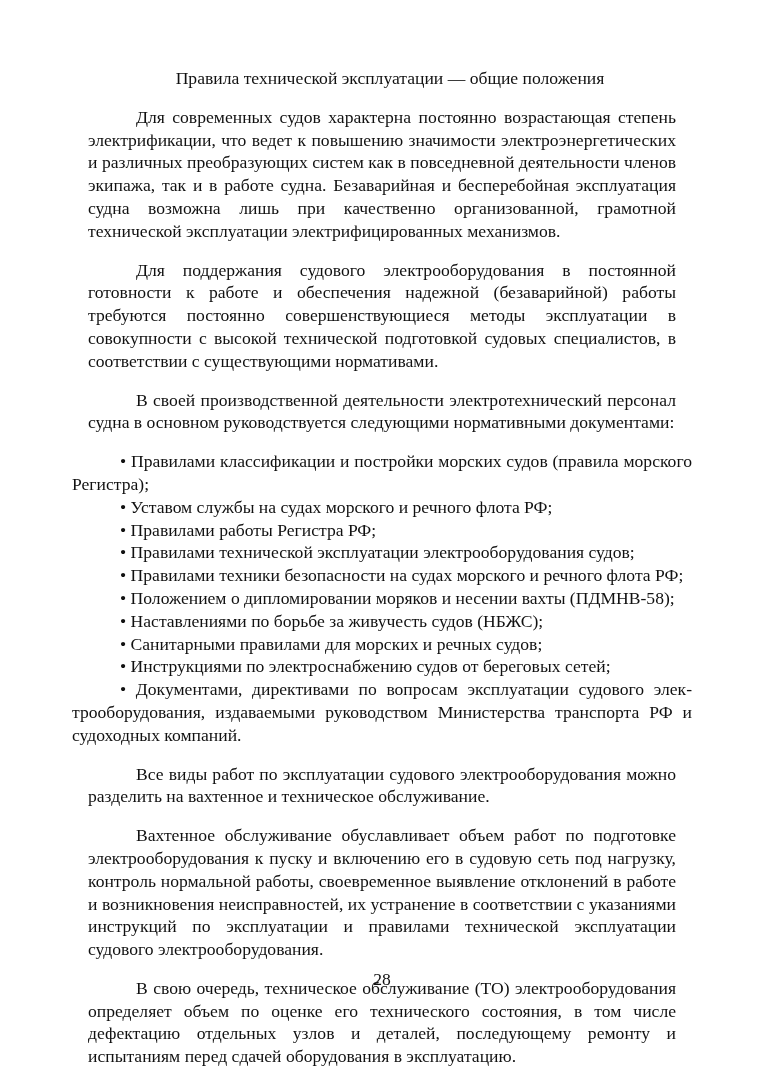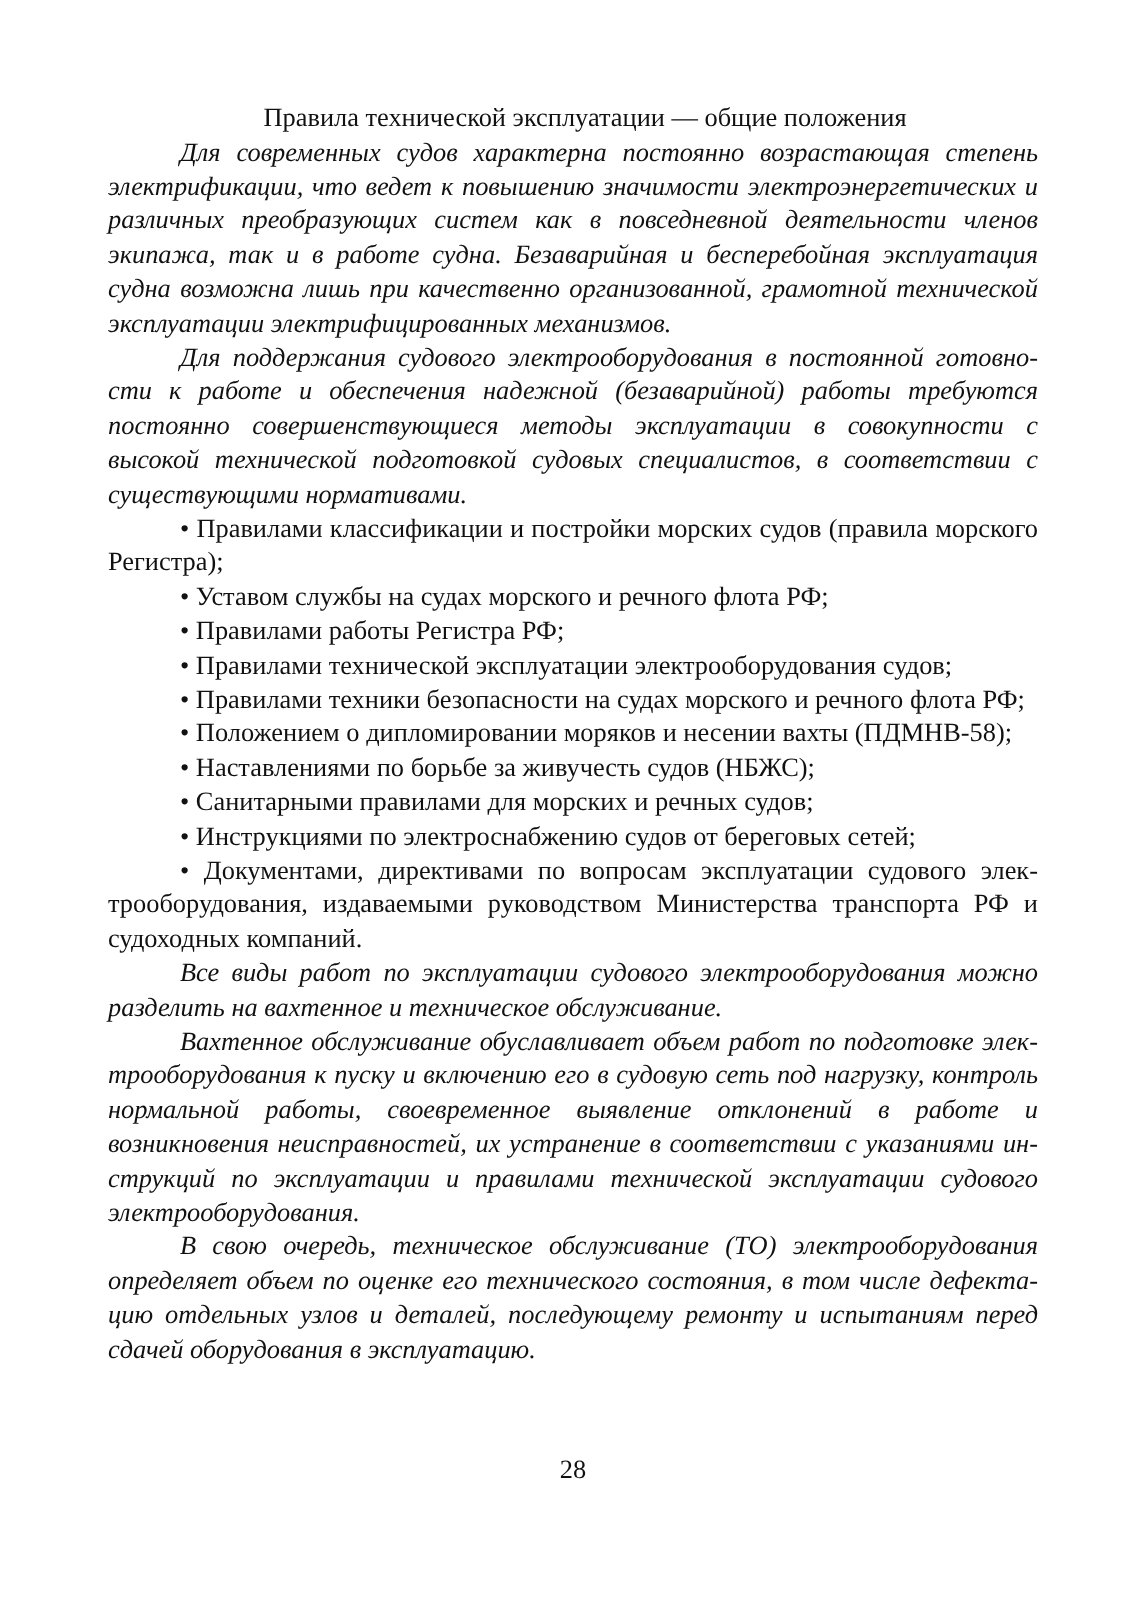--- a/index.html
+++ b/index.html
@@ -25,25 +25,24 @@
     }
     .title {
       text-align: center;
       font-weight: normal;
       font-size: 17.6px;
       line-height: 22.8px;
       margin: 0 0 0 0;
       padding-left: 16px;
     }
     .para {
-      margin: 0;
+      margin: 16px;
       text-align: justify;
       text-indent: 48px;
       hyphens: manual;
-      font-style: italic;
     }
     .bullet {
       margin: 0;
       text-align: justify;
       text-indent: 48px;
     }
     .bullet .dot {
       display: inline;
     }
     .page-number {
@@ -58,20 +57,21 @@
     }
   </style>
 </head>
 <body>
 
 <div class="page">
   <h1 class="title">Правила технической эксплуатации — общие положения</h1>
 
   <p class="para">Для современных судов характерна постоянно возрастающая степень электрификации, что ведет к повышению значимости электроэнергетических и различных преобразующих систем как в повседневной деятельности членов экипажа, так и в работе судна. Безаварийная и бесперебойная эксплуатация судна возможна лишь при качественно организованной, грамотной технической эксплуатации электрифицированных механизмов.</p>
   <p class="para">Для поддержания судового электрооборудования в постоянной готовно­сти к работе и обеспечения надежной (безаварийной) работы требуются посто­янно совершенствующиеся методы эксплуатации в совокупности с высокой технической подготовкой судовых специалистов, в соответствии с существую­щими нормативами.</p>
+  <p class="para">В своей производственной деятельности электротехнический персонал судна в основном руководствуется следующими нормативными документами:</p>
 
   <div>
     <p class="bullet"><span class="dot">•</span> <span>Правилами классификации и постройки морских судов (правила мор­ского Регистра);</span></p>
     <p class="bullet"><span class="dot">•</span> <span>Уставом службы на судах морского и речного флота РФ;</span></p>
     <p class="bullet"><span class="dot">•</span> <span>Правилами работы Регистра РФ;</span></p>
     <p class="bullet"><span class="dot">•</span> <span>Правилами технической эксплуатации электрооборудования судов;</span></p>
     <p class="bullet"><span class="dot">•</span> <span>Правилами техники безопасности на судах морского и речного фло­та РФ;</span></p>
     <p class="bullet"><span class="dot">•</span> <span>Положением о дипломировании моряков и несении вахты (ПДМНВ-58);</span></p>
     <p class="bullet"><span class="dot">•</span> <span>Наставлениями по борьбе за живучесть судов (НБЖС);</span></p>
     <p class="bullet"><span class="dot">•</span> <span>Санитарными правилами для морских и речных судов;</span></p>

